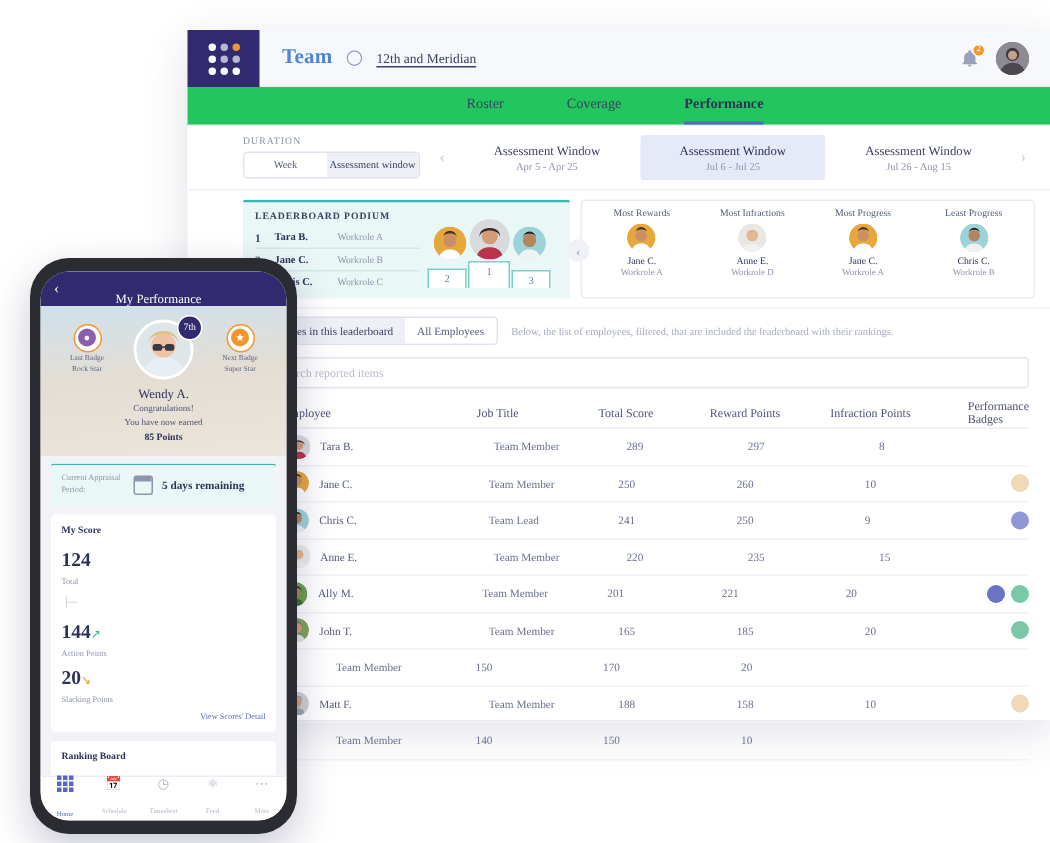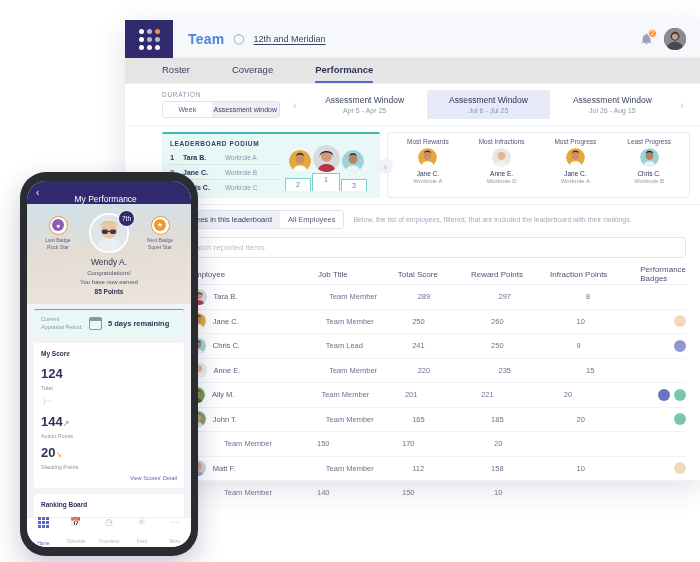--- a/index.html
+++ b/index.html
@@ -2,21 +2,21 @@
 <html><head>
 <meta charset="utf-8">
 <style>
   * { box-sizing: border-box; margin: 0; padding: 0; }
   html, body {
     width: 700px; height: 562px;
     background: #ffffff;
     font-family: "Liberation Sans", sans-serif;
     overflow: hidden;
   }
-  #stage { position: relative; width: 700px; height: 522px; }
+  #stage { position: relative; width: 700px; height: 522px; font-family: Liberation Serif, serif; }
 
   
   #desktop {
     position: absolute; left: 125px; top: 20px;
     width: 575px; height: 460px;
     background: #ffffff;
     box-shadow: 0 8px 28px rgba(40,40,90,0.14);
   }
   .dt-header {
     display: flex; align-items: stretch;
@@ -52,21 +52,21 @@
     border: 1px solid #f7f8fb;
   }
   .avatar-hdr {
     width: 22px; height: 22px; border-radius: 50%;
     background: #6c6a6f; overflow: hidden; position: relative;
   }
 
   
   .dt-tabs {
     display: flex; gap: 0; height: 26px; align-items: flex-end;
-    padding-left: 37px; background: #e5e5e5; border-bottom: 1px solid #eceef4;
+    padding-left: 37px; background: #22c55e; border-bottom: 1px solid #eceef4; justify-content: center;
   }
   .dt-tab {
     font-size: 9.5px; color: #3b4263; padding: 0 0 6px 0; margin-right: 42px;
     border-bottom: 2px solid transparent; cursor: pointer; white-space: nowrap;
   }
   .dt-tab.active { color: #2d3358; font-weight: bold; border-bottom-color: #5767c4; }
 
   
   .dt-duration {
     display: flex; align-items: center;
@@ -632,21 +632,21 @@
                   <circle cx="20" cy="20" r="20" fill="#cfcfd2"></circle>
                   <path d="M6 40c2-9 7-12 14-12s12 3 14 12z" fill="#9ea3a8"></path>
                   <circle cx="20" cy="17" r="8" fill="#caa183"></circle>
                   <path d="M11 16c0-9 18-9 18 0 2-12-20-12-18 0z" fill="#9b9b99"></path>
                   <path d="M13 21c1 6 13 6 14 0 1 7-15 7-14 0z" fill="#9b9b99"></path>
                 </svg>
               </span>
               <span class="emp-name">Matt F.</span>
             </div>
             <div class="c-job">Team Member</div>
-            <div class="c-score">112</div>
+            <div class="c-score">188</div>
             <div class="c-reward">158</div>
             <div class="c-infr">10</div>
             <div class="c-badge">
               <span class="bdg" style="background:#f0d9b8"></span>
             </div>
           </div>
           <div class="tb-row">
             <div class="c-rank">9</div>
             <div class="c-job">Team Member</div>
             <div class="c-score">140</div>

